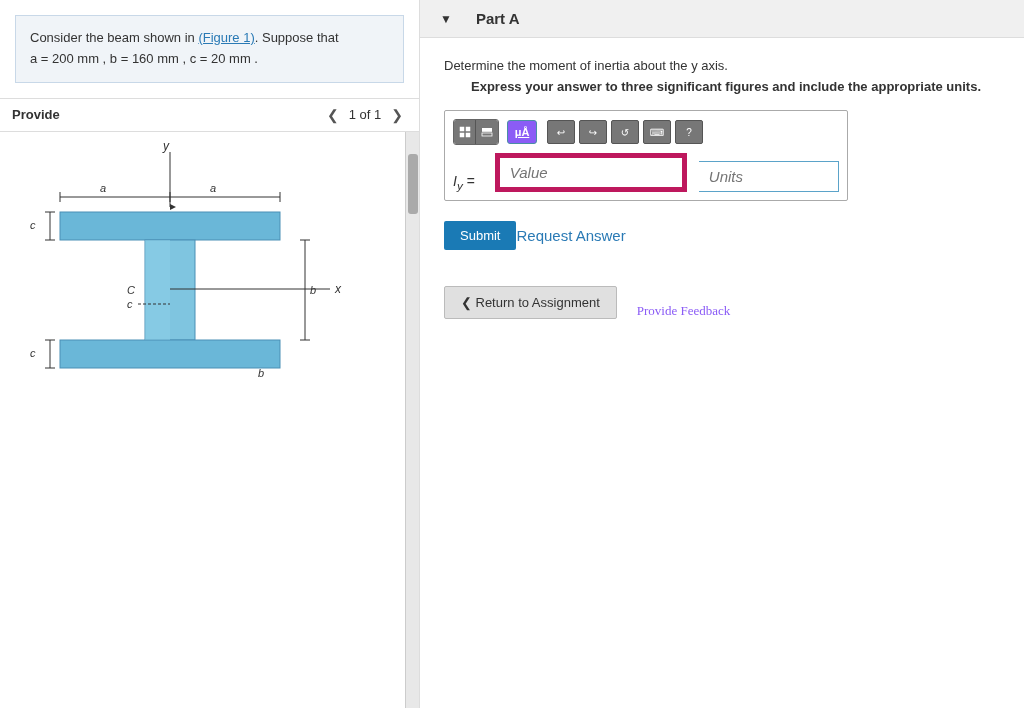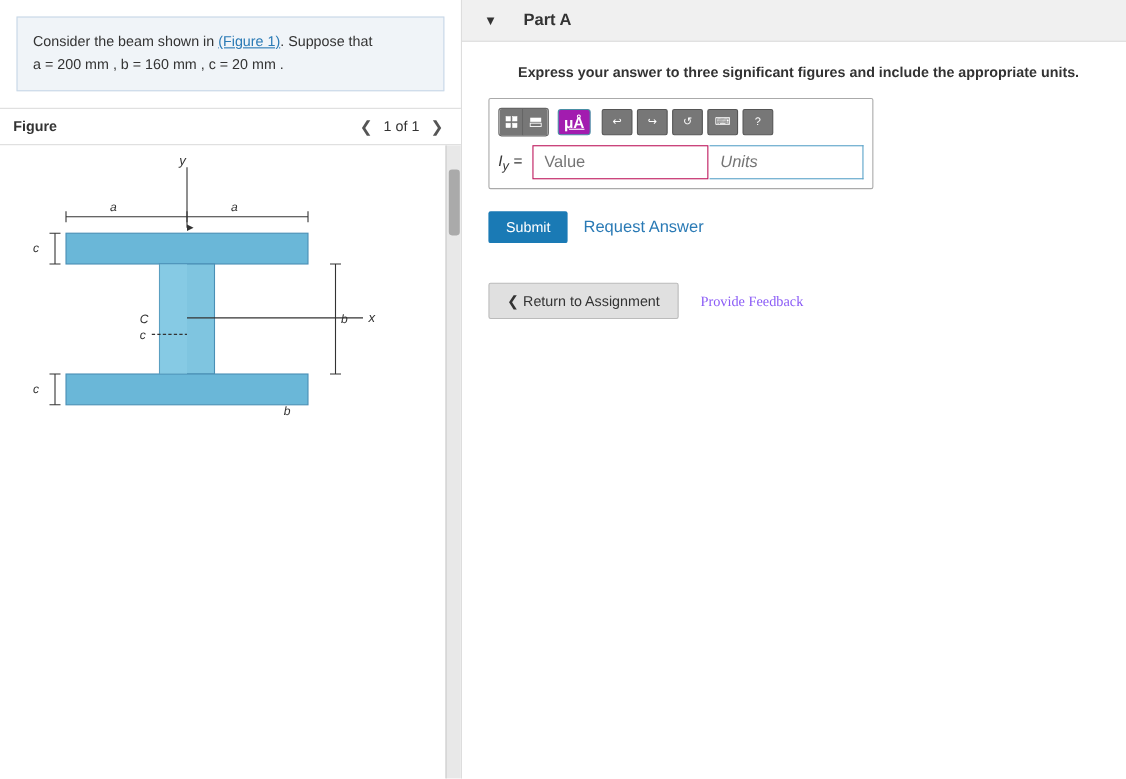--- a/index.html
+++ b/index.html
@@ -145,57 +145,57 @@
       display: flex;
       align-items: center;
       justify-content: center;
       cursor: pointer;
       color: white;
       font-size: 10px;
     }
 
     .input-row {
       display: flex;
-      align-items: center;
-      gap: 1px;
+      align-items: flex-end;
+      gap: 12px;
     }
 
     .equation-label {
       font-size: 14px;
       font-style: italic;
       margin-right: 8px;
       white-space: nowrap;
     }
 
     .value-input {
-      border: 1px solid #be185d;
+      border: 5px solid #be185d;
       padding: 6px 10px;
       font-size: 15px;
       color: #999;
-      width: 160px;
+      font-style: italic;
+      width: 192px;
       outline: none;
       background: #fff;
     }
 
     .units-input {
       border: 1px solid #5ba3c9;
       border-left: none;
       padding: 6px 10px;
       font-size: 15px;
       color: #4c1d95;
       font-style: italic;
       width: 140px;
       outline: none;
       background: #fff;
     }
 
     .action-row {
       display: flex;
       align-items: center;
-      gap: 14px;
       margin-top: 4px;
     }
 
     .submit-btn {
       background: #1a7ab5;
       color: white;
       border: none;
       padding: 7px 16px;
       font-size: 13px;
       cursor: pointer;
@@ -205,21 +205,21 @@
     .request-answer-link {
       color: #2a7ab5;
       text-decoration: none;
       font-size: 15px;
       cursor: pointer;
     }
 
     .bottom-actions {
       padding: 16px 24px;
       display: flex;
-      align-items: center;
+      align-items: flex-end;
       gap: 20px;
     }
 
     .return-btn {
       background: #e0e0e0;
       border: 1px solid #bbb;
       padding: 8px 16px;
       font-size: 13px;
       cursor: pointer;
       border-radius: 2px;
@@ -284,48 +284,48 @@
       border-right: 1px solid #555;
       color: white;
       font-size: 9px;
     }
 
     .tb-combined .tb-part:last-child {
       border-right: none;
     }
 
     .tb-mu {
-      background: #a21caf;
+      background: #8b5cf6;
       border: 1px solid #4a8fa5;
       border-radius: 3px;
       width: 30px;
       height: 24px;
       display: flex;
       align-items: center;
       justify-content: center;
       cursor: pointer;
       color: white;
-      font-size: 14px;
+      font-size: 11px;
       font-weight: bold;
       margin-right: 6px;
       text-decoration: underline;
     }
   </style>
 </head>
 <body>
 
 <div class="left-panel">
   <div class="problem-statement">
     <span>Consider the beam shown in </span><a href="#">(Figure 1)</a><span>. Suppose that</span><br>
     <span>a = 200  mm , b = 160  mm , c = 20  mm .</span>
   </div>
 
   <div class="figure-area">
     <div class="figure-header">
-      <span class="figure-title">Figure</span>
+      <span class="figure-title">Provide</span>
       <div class="figure-nav">
         <button class="nav-btn">❮</button>
         <span>1 of 1</span>
         <button class="nav-btn">❯</button>
       </div>
     </div>
     <div class="figure-scroll">
       <div class="figure-main">
         
         <svg width="370" height="260" viewBox="0 0 370 260" xmlns="http://www.w3.org/2000/svg">
@@ -389,20 +389,21 @@
   </div>
 </div>
 
 <div class="right-panel">
   <div class="part-header">
     <span class="part-triangle">▼</span>
     <span class="part-title">Part A</span>
   </div>
 
   <div class="part-content">
+    <p class="instruction-text">Determine the moment of inertia about the y axis.</p>
     <p class="instruction-bold">Express your answer to three significant figures and include the appropriate units.</p>
 
     <div class="answer-box">
       <div class="toolbar">
 
         <div class="tb-combined">
           <div class="tb-part">
             <svg width="12" height="12" viewBox="0 0 12 12">
               <rect x="1" y="1" width="4" height="4" fill="white" stroke="white" stroke-width="0.5"></rect>
               <rect x="7" y="1" width="4" height="4" fill="white" stroke="white" stroke-width="0.5"></rect>

